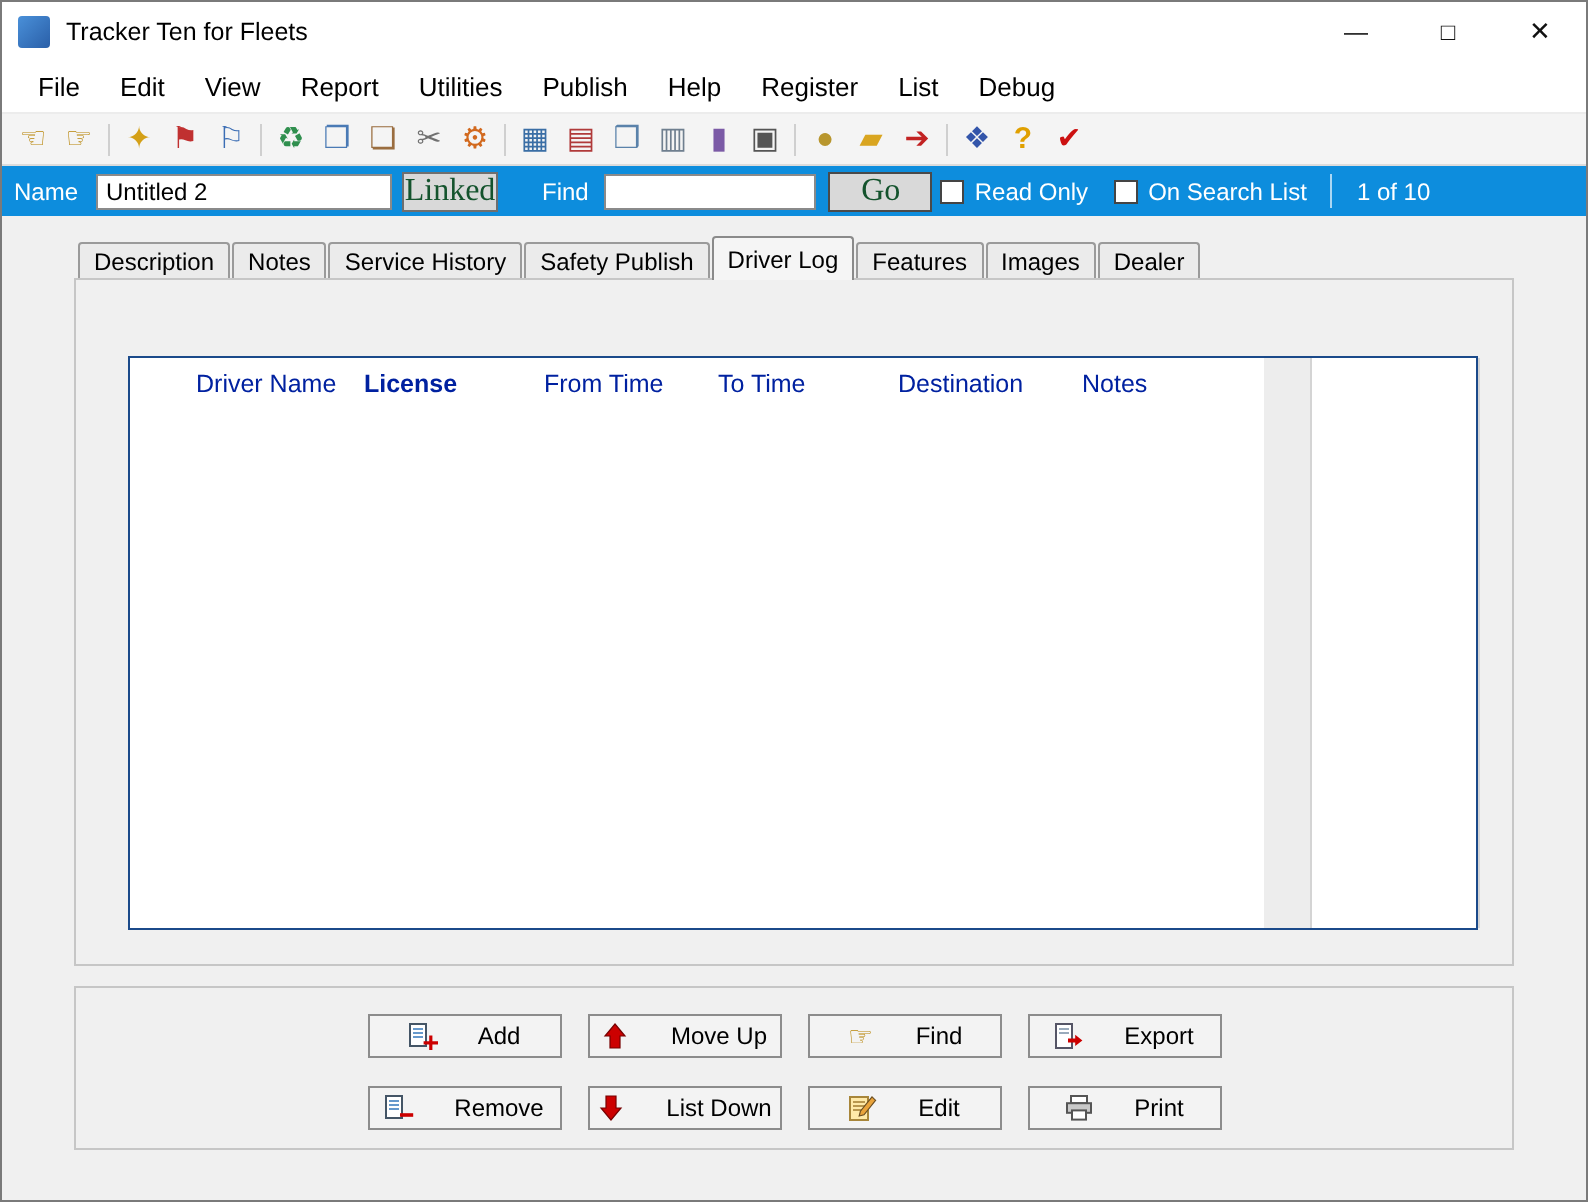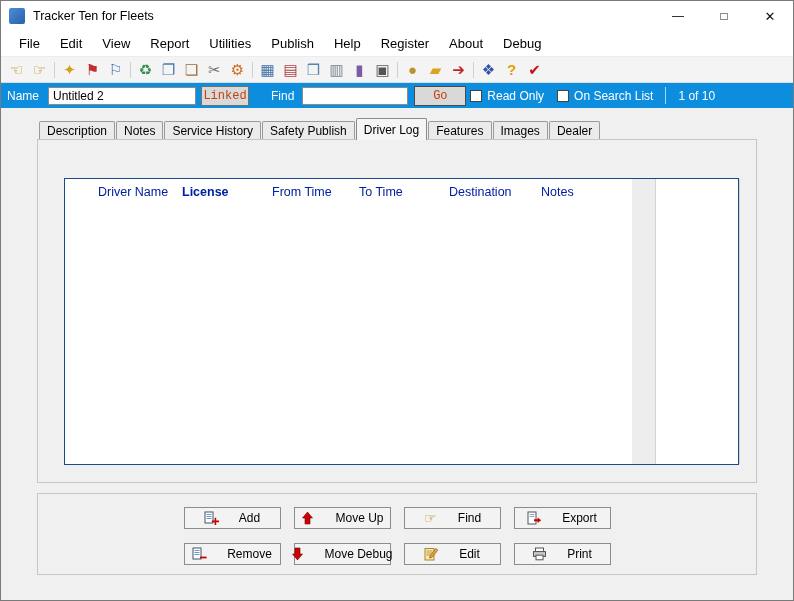--- a/index.html
+++ b/index.html
@@ -79,22 +79,22 @@
     height: 18px; border: 1px solid #8a8a8a; background: #fff;
     font-family: "Liberation Sans", "DejaVu Sans", sans-serif;
     font-size: 12px; padding: 0 4px; color: #000;
   }
   .name-input { width: 148px; margin-left: 9px; }
   .find-input { width: 106px; margin-left: 8px; }
   .find-label { margin-left: 22px; }
   .rb-btn {
     height: 20px; background: #d9d9d9;
     border: 1px solid #6f6f6f;
-    font-family: Liberation Mono, monospace;
-    font-size: 12px; color: #c2410c; cursor: default;
+    font-family: Liberation Serif, serif;
+    font-size: 16px; color: #14532d; cursor: default;
   }
   .linked-btn { margin-left: 5px; width: 48px; }
   .go-btn { margin-left: 6px; width: 52px; border-color: #4a4a4a; }
   .rb-check {
     display: flex; align-items: center; gap: 5px; cursor: default;
   }
   .rb-check.read-only { margin-left: 4px; }
   .rb-check.search-list { margin-left: 13px; }
   .checkbox {
     width: 12px; height: 12px; background: #fff;
@@ -195,21 +195,21 @@
 
   <div class="menubar" id="menubar">
       <span class="menu-item">File</span>
       <span class="menu-item">Edit</span>
       <span class="menu-item">View</span>
       <span class="menu-item">Report</span>
       <span class="menu-item">Utilities</span>
       <span class="menu-item">Publish</span>
       <span class="menu-item">Help</span>
       <span class="menu-item">Register</span>
-      <span class="menu-item">About</span>
+      <span class="menu-item">List</span>
       <span class="menu-item">Debug</span>
     </div>
 
   <div class="toolbar" id="toolbar">
       <span class="tool-btn" style="color: rgb(184, 134, 11);">☜</span>
       <span class="tool-btn" style="color: rgb(184, 134, 11);">☞</span>
       <span class="tool-sep"></span>
       <span class="tool-btn" style="color: rgb(212, 160, 23);">✦</span>
       <span class="tool-btn" style="color: rgb(192, 48, 48);">⚑</span>
       <span class="tool-btn" style="color: rgb(59, 109, 180);">⚐</span>
@@ -342,21 +342,21 @@
               </svg>
             </span>
             <span class="action-label">Remove</span>
           </button>
           <button class="action-btn">
             <span class="action-icon">
               <svg width="13" height="14" viewBox="0 0 13 14">
                 <path d="M6.5 13 L1.5 7 H4 V1 H9 V7 H11.5 Z" fill="#c00" stroke="#700" stroke-width="0.6"></path>
               </svg>
             </span>
-            <span class="action-label">Move Debug</span>
+            <span class="action-label">List Down</span>
           </button>
           <button class="action-btn">
             <span class="action-icon">
               <svg width="15" height="14" viewBox="0 0 15 14">
                 <rect x="1" y="1.5" width="9" height="11.5" fill="#ffe9a8" stroke="#a8863a"></rect>
                 <line x1="2.5" y1="4" x2="8.5" y2="4" stroke="#b9974e"></line>
                 <line x1="2.5" y1="6" x2="8.5" y2="6" stroke="#b9974e"></line>
                 <line x1="2.5" y1="8" x2="8.5" y2="8" stroke="#b9974e"></line>
                 <path d="M13.8 3.2 12 1.4 6.2 8.6 5.6 11 8 10.4 Z" fill="#e9a33b" stroke="#6b4e22" stroke-width="0.6"></path>
               </svg>

